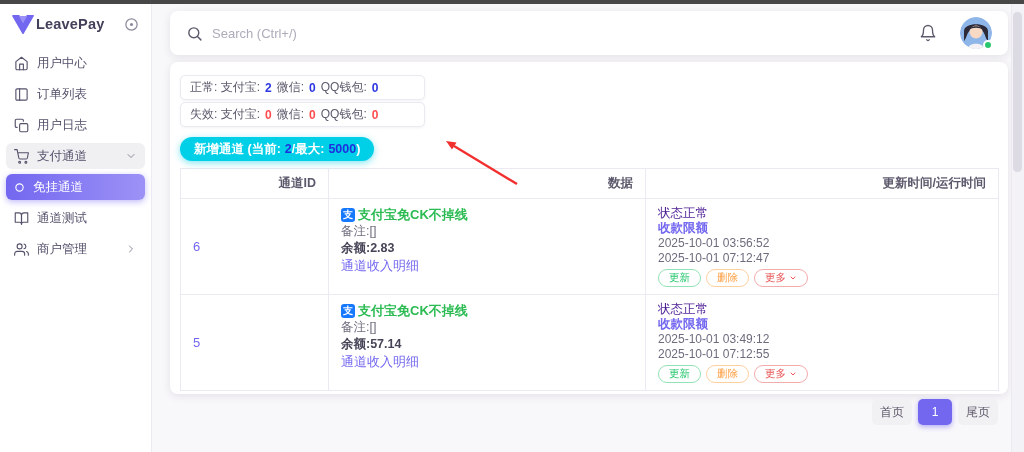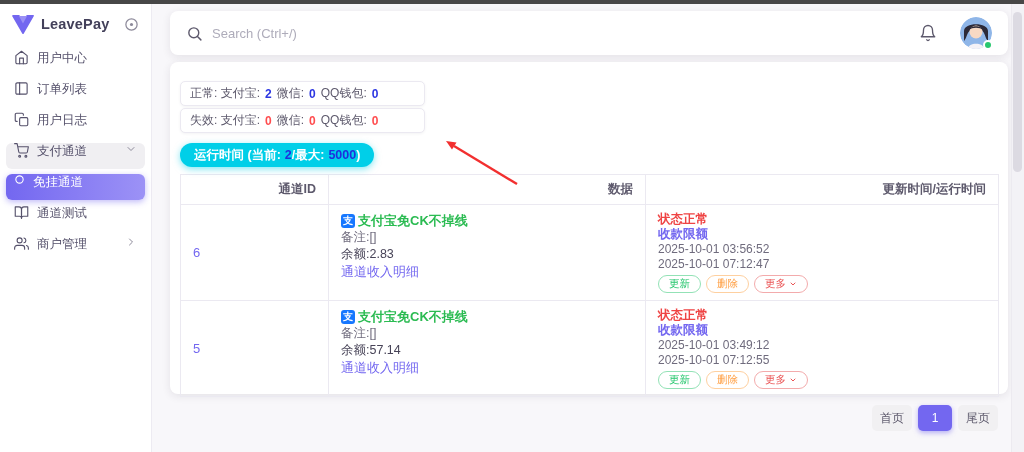--- a/index.html
+++ b/index.html
@@ -5,45 +5,45 @@
   * { margin:0; padding:0; box-sizing:border-box; }
   html,body { width:1024px; height:452px; }
   body {
     font-family: "Liberation Sans", "DejaVu Sans", sans-serif;
     background:#f8f7fa; position:relative; overflow:hidden; color:#5d596c;
   }
   .top-strip { position:absolute; left:0; top:0; width:1024px; height:4px; background:#474747; z-index:9; }
 
   
   .sidebar { position:absolute; left:0; top:4px; bottom:0; width:152px; background:#ffffff; border-right:1px solid #edebf2; z-index:2; }
-  .logo-row { height:40px; display:flex; align-items:center; padding:0 12px 0 12px; gap:7px; }
+  .logo-row { height:40px; display:flex; align-items:center; padding:0 12px 0 12px; gap:2px; }
   .brand-name { font-size:14.5px; font-weight:700; color:#43405a; letter-spacing:.2px; }
   .pin-icon { margin-left:auto; color:#8d8a9a; display:flex; }
   .nav { padding:6px 6px 0 6px; display:flex; flex-direction:column; gap:5px; }
-  .nav-item { height:26px; display:flex; align-items:flex-start; gap:8px; padding:0 8px; border-radius:6px; font-size:12.5px; color:#55516b; cursor:pointer; position:relative; }
+  .nav-item { height:26px; display:flex; align-items:center; gap:8px; padding:0 8px; border-radius:6px; font-size:12.5px; color:#55516b; cursor:pointer; position:relative; }
   .nav-item .nicon { display:flex; color:#55516b; flex:0 0 auto; }
   .nav-item.group-open { background:#f0eff2; }
   .nav-item.active { background:linear-gradient(90deg,#7367f0 0%, #9c92f6 100%); color:#fff; box-shadow:0 2px 6px rgba(115,103,240,.45); }
   .nav-item.active .nicon { color:#fff; }
   .chevron-r { margin-left:auto; color:#8d8a9a; display:flex; }
   .hot-badge { margin-left:auto; background:#ea5455; color:#fff; font-size:10px; font-weight:700; line-height:1; padding:4px 8px; border-radius:10px; box-shadow:0 1px 4px rgba(234,84,85,.5); }
 
   
   .main { position:absolute; left:152px; top:4px; right:0; bottom:0; }
   .search-card { position:absolute; left:18px; top:7px; width:838px; height:44px; background:#fff; border-radius:8px;
     box-shadow:0 2px 8px rgba(47,43,61,.1); display:flex; align-items:center; padding:0 16px; gap:9px; }
   .search-input { flex:1; border:none; outline:none; font-size:13px; color:#15803d; background:transparent; font-family:inherit; }
   .search-input::placeholder { color:#aeacba; }
   .bell-wrap { display:flex; color:#5d596c; margin-right:14px; cursor:pointer; }
   .avatar { width:32px; height:32px; border-radius:50%; position:relative; cursor:pointer; flex:0 0 auto; }
   .avatar svg { border-radius:50%; display:block; }
   .status-dot { position:absolute; right:-1px; bottom:-1px; width:10px; height:10px; border-radius:50%; background:#28c76f; border:2px solid #fff; }
 
   .content-card { position:absolute; left:18px; top:58px; width:838px; height:332px; background:#fff; border-radius:8px;
-    box-shadow:0 2px 8px rgba(47,43,61,.1); padding:19px 10px 0 10px; }
+    box-shadow:0 2px 8px rgba(47,43,61,.1); padding:13px 10px 0 10px; }
 
   .stat-box { width:245px; border:1px solid #ebe9f1; border-radius:5px; background:#fff; box-shadow:0 1px 3px rgba(47,43,61,.06);
     padding:3px 9px; font-size:12px; display:flex; align-items:center; margin-bottom:2px; }
   .stat-box span { margin-right:5px; white-space:nowrap; }
   .stat-box .v-blue { color:#2c36e2; font-weight:700; }
   .stat-box .v-red { color:#ff4d4f; font-weight:700; }
 
   .add-btn { margin-top:8px; display:inline-flex; align-items:center; height:24px; padding:0 14px; border:none; border-radius:13px;
     background:#00cfe8; color:#fff; font-size:12.5px; font-weight:700; cursor:pointer; font-family:inherit;
     box-shadow:0 2px 7px rgba(0,207,232,.5); }
@@ -55,23 +55,23 @@
   .grid th, .grid td { border:1px solid #ebe9f1; }
   .grid th { font-size:12.5px; font-weight:600; color:#5d596c; text-align:right; padding:6px 12px; height:26px; }
   .grid col.c1 { width:148px; } .grid col.c2 { width:317px; } .grid col.c3 { width:353px; }
   .grid td { vertical-align:top; padding:7px 12px; height:78px; }
   td.id-cell { vertical-align:middle; color:#7367f0; font-size:13px; padding-left:12px; cursor:pointer; }
   .data-line { font-size:13px; line-height:17px; display:flex; align-items:center; gap:3px; }
   .chan-name { color:#2bbb52; font-weight:600; }
   .alipay-ico { width:14px; height:14px; border-radius:3px; background:#1677ff; color:#fff; font-size:10px; font-weight:700;
     display:inline-flex; align-items:center; justify-content:center; flex:0 0 auto; }
   .muted { color:#6f6b7d; font-size:12.5px; line-height:17px; }
-  .balance { color:#474357; font-weight:400; font-size:12.5px; line-height:17px; }
+  .balance { color:#474357; font-weight:700; font-size:12.5px; line-height:17px; }
   .plink { color:#7367f0; font-size:13px; line-height:17px; cursor:pointer; }
-  .status-line { color:#ef4444; font-weight:700; font-size:12.5px; line-height:15px; }
+  .status-line { color:#4c1d95; font-weight:400; font-size:12.5px; line-height:15px; }
   .limit-link { color:#7367f0; font-weight:700; font-size:12.5px; line-height:15px; cursor:pointer; }
   .time-line { color:#6f6b7d; font-size:12px; line-height:15px; }
   .action-row { margin-top:3px; display:flex; gap:5px; }
   .pill-btn { display:inline-flex; align-items:center; gap:3px; height:18px; padding:0 10px; border-radius:9px; font-size:10.5px;
     background:#fff; cursor:pointer; font-family:inherit; }
   .pill-update { color:#28c76f; border:1px solid #93e2b6; }
   .pill-delete { color:#ff9f43; border:1px solid #fed0a0; }
   .pill-more { color:#ea5455; border:1px solid #f3abac; }
 
   .pagination { margin-top:8px; display:flex; justify-content:flex-end; gap:6px; }
@@ -226,21 +226,21 @@
     <div class="stat-box">
       <span>失效: 支付宝:</span>
       <span class="v-red">0</span>
       <span>微信:</span>
       <span class="v-red">0</span>
       <span>QQ钱包:</span>
       <span class="v-red">0</span>
     </div>
 
     <button class="add-btn">
-      <span class="sp">运行时间 (当前:</span>
+      <span class="sp">新增通道 (当前:</span>
       <span class="num">2</span>
       <span class="sp">/最大:</span>
       <span class="num">5000</span>
       <span>)</span>
     </button>
 
     <table class="grid">
       <colgroup>
           <col class="c1">
           <col class="c2">

